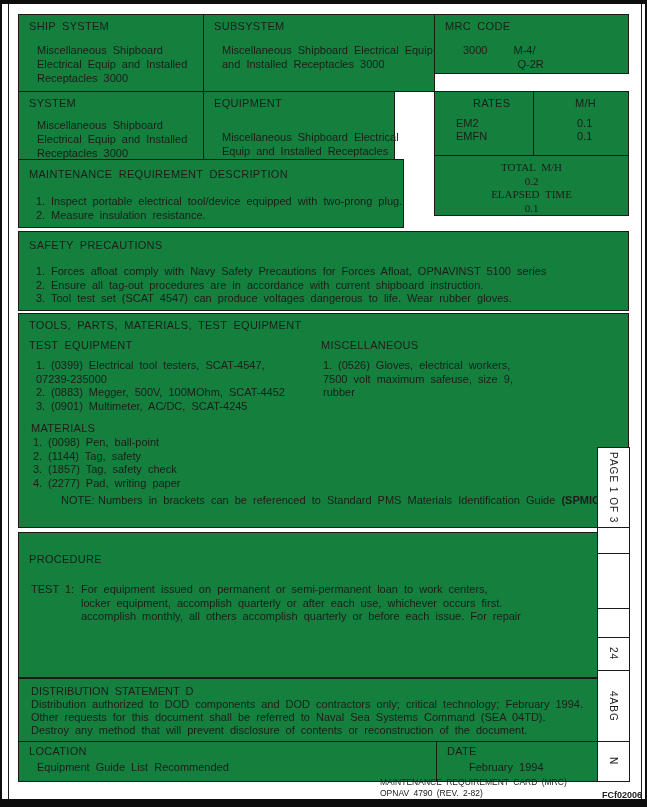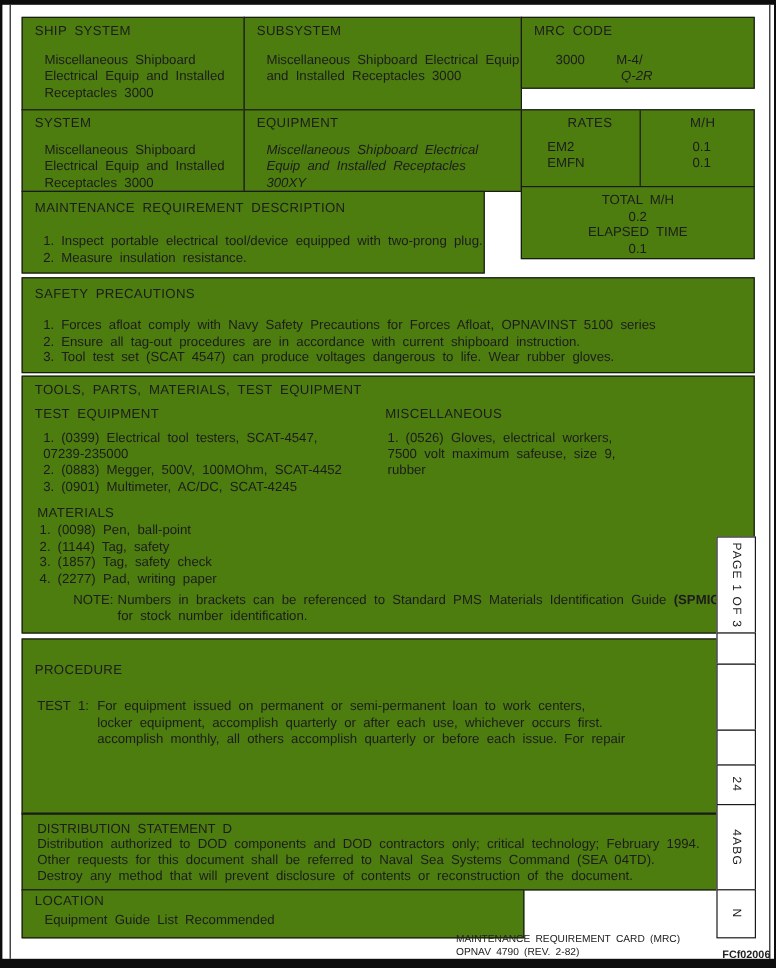--- a/index.html
+++ b/index.html
@@ -1,21 +1,21 @@
 <!DOCTYPE html>
 <html><head>
 <meta charset="utf-8">
 <style>
   html,body{margin:0;padding:0;background:#e8e8e8;}
   #page{
     position:relative;width:647px;height:807px;background:#ffffff;
     font-family:"Liberation Sans", sans-serif;color:#1c1c1c;overflow:hidden;
   }
   .bar{position:absolute;background:#0d0d0d;}
-  .box{position:absolute;border:1px solid #1a1a1a;background:#4d7c0f;box-sizing:border-box;}
+  .box{position:absolute;border:1px solid #1a1a1a;background:#15803d;box-sizing:border-box;}
   .cell-label{position:absolute;top:5px;left:10px;font-size:11px;letter-spacing:.3px;word-spacing:3px;white-space:nowrap;}
   .val{font-size:11px;line-height:14px;word-spacing:3px;white-space:nowrap;}
   .vals{position:absolute;}
   .list{position:absolute;font-size:11px;line-height:13.5px;word-spacing:3px;}
   .item{display:flex;}
   .item .num{width:15px;flex:0 0 15px;}
   .sec-title{position:absolute;font-size:11px;letter-spacing:.3px;word-spacing:3px;white-space:nowrap;}
   .side{
     position:absolute;left:597px;width:33px;border:1px solid #1a1a1a;background:#ffffff;
     box-sizing:border-box;z-index:6;display:flex;align-items:center;justify-content:center;
@@ -55,58 +55,58 @@
       <div class="val">and Installed Receptacles 3000</div>
     </div>
   </div>
 
   <div class="box" style="left:434px;top:14px;width:195px;height:60px;">
     <div class="cell-label">MRC CODE</div>
     <div class="vals" style="left:28px;top:28px;display:flex;gap:26px;">
       <div class="val">3000</div>
       <div>
         <div class="val">M-4/</div>
-        <div class="val" style="padding-left:4px;font-style:italic;">Q-2R</div>
+        <div class="val" style="padding-left:4px;">Q-2R</div>
       </div>
     </div>
   </div>
 
   <div class="box" style="left:18px;top:91px;width:186px;height:69px;">
     <div class="cell-label">SYSTEM</div>
     <div class="vals" style="left:18px;top:26px;">
       <div class="val">Miscellaneous Shipboard</div>
       <div class="val">Electrical Equip and Installed</div>
       <div class="val">Receptacles 3000</div>
     </div>
   </div>
 
-  <div class="box" style="left:203px;top:91px;width:232px;height:69px;">
+  <div class="box" style="left:203px;top:91px;width:192px;height:69px;">
     <div class="cell-label">EQUIPMENT</div>
-    <div class="vals" style="left:18px;top:26px;font-style:italic;">
+    <div class="vals" style="left:18px;top:38px;">
       <div class="val">Miscellaneous Shipboard Electrical</div>
       <div class="val">Equip and Installed Receptacles</div>
       <div class="val">300XY</div>
     </div>
   </div>
 
   <div class="box" style="left:434px;top:91px;width:195px;height:65px;">
     <div class="vline" style="left:98px;top:0;height:63px;"></div>
     <div class="sec-title" style="left:38px;top:5px;">RATES</div>
     <div class="sec-title" style="left:140px;top:5px;">M/H</div>
     <div class="vals" style="left:21px;top:25px;">
       <div class="val" style="line-height:13px;">EM2</div>
       <div class="val" style="line-height:13px;">EMFN</div>
     </div>
     <div class="vals" style="left:142px;top:25px;">
       <div class="val" style="line-height:13px;">0.1</div>
       <div class="val" style="line-height:13px;">0.1</div>
     </div>
   </div>
 
-  <div class="box" style="left:434px;top:155px;width:195px;height:61px;">
+  <div class="box" style="left:434px;top:155px;width:195px;height:61px;font-family:Liberation Serif, serif;">
     <div class="center-col" style="top:5px;">
       <div>TOTAL M/H</div>
       <div>0.2</div>
       <div>ELAPSED TIME</div>
       <div>0.1</div>
     </div>
   </div>
 
   <div class="box" style="left:18px;top:159px;width:386px;height:69px;">
     <div class="cell-label" style="top:8px;">MAINTENANCE REQUIREMENT DESCRIPTION</div>
@@ -191,21 +191,20 @@
     </div>
 
     <div class="list" style="left:42px;top:180px;">
       <div class="item">
         <span style="flex:0 0 37px;">NOTE:</span>
         <span>
           <span>Numbers in brackets can be referenced to Standard PMS Materials Identification Guide</span>
           <span class="b">(SPMIG)</span>
         </span>
       </div>
-      <div style="padding-left:37px;">for stock number identification.</div>
     </div>
   </div>
 
   <div class="box" style="left:18px;top:532px;width:580px;height:147px;">
     <div class="sec-title" style="left:10px;top:20px;">PROCEDURE</div>
     <div class="list" style="left:12px;top:50px;">
       <div class="item">
         <span style="flex:0 0 50px;">TEST 1:</span>
         <span>For equipment issued on permanent or semi-permanent loan to work centers,</span>
       </div>
@@ -222,20 +221,26 @@
       <div>Destroy any method that will prevent disclosure of contents or reconstruction of the document.</div>
     </div>
   </div>
 
   <div class="box" style="left:18px;top:741px;width:419px;height:41px;">
     <div class="cell-label" style="top:3px;">LOCATION</div>
     <div class="vals" style="left:18px;top:18px;">
       <div class="val">Equipment Guide List Recommended</div>
     </div>
   </div>
+  <div class="box" style="left:436px;top:741px;width:162px;height:41px;">
+    <div class="cell-label" style="top:3px;">DATE</div>
+    <div class="vals" style="left:32px;top:18px;">
+      <div class="val">February 1994</div>
+    </div>
+  </div>
 
   <div class="side" style="top:447px;height:81px;">
     <span>PAGE 1 OF 3</span>
   </div>
   <div class="side" style="top:527px;height:27px;">
       <span></span>
     </div>
   <div class="side" style="top:553px;height:56px;">
       <span></span>
     </div>

